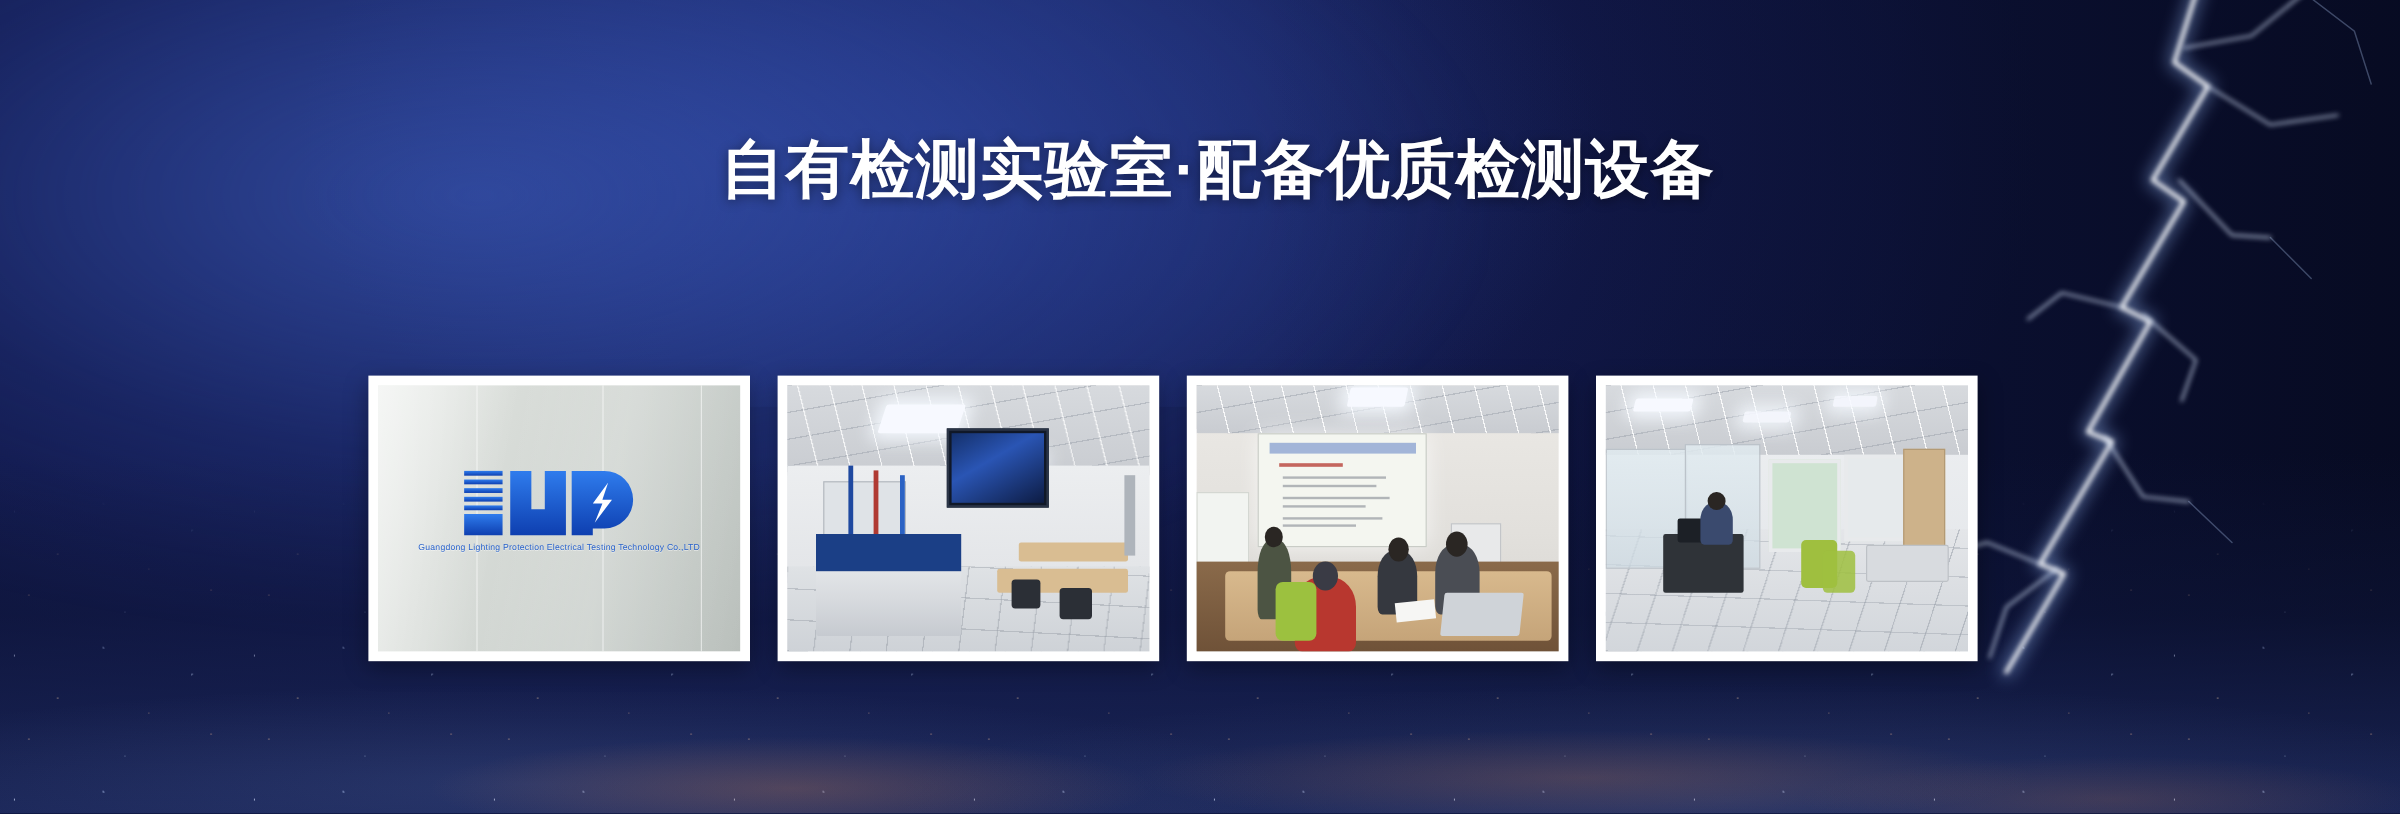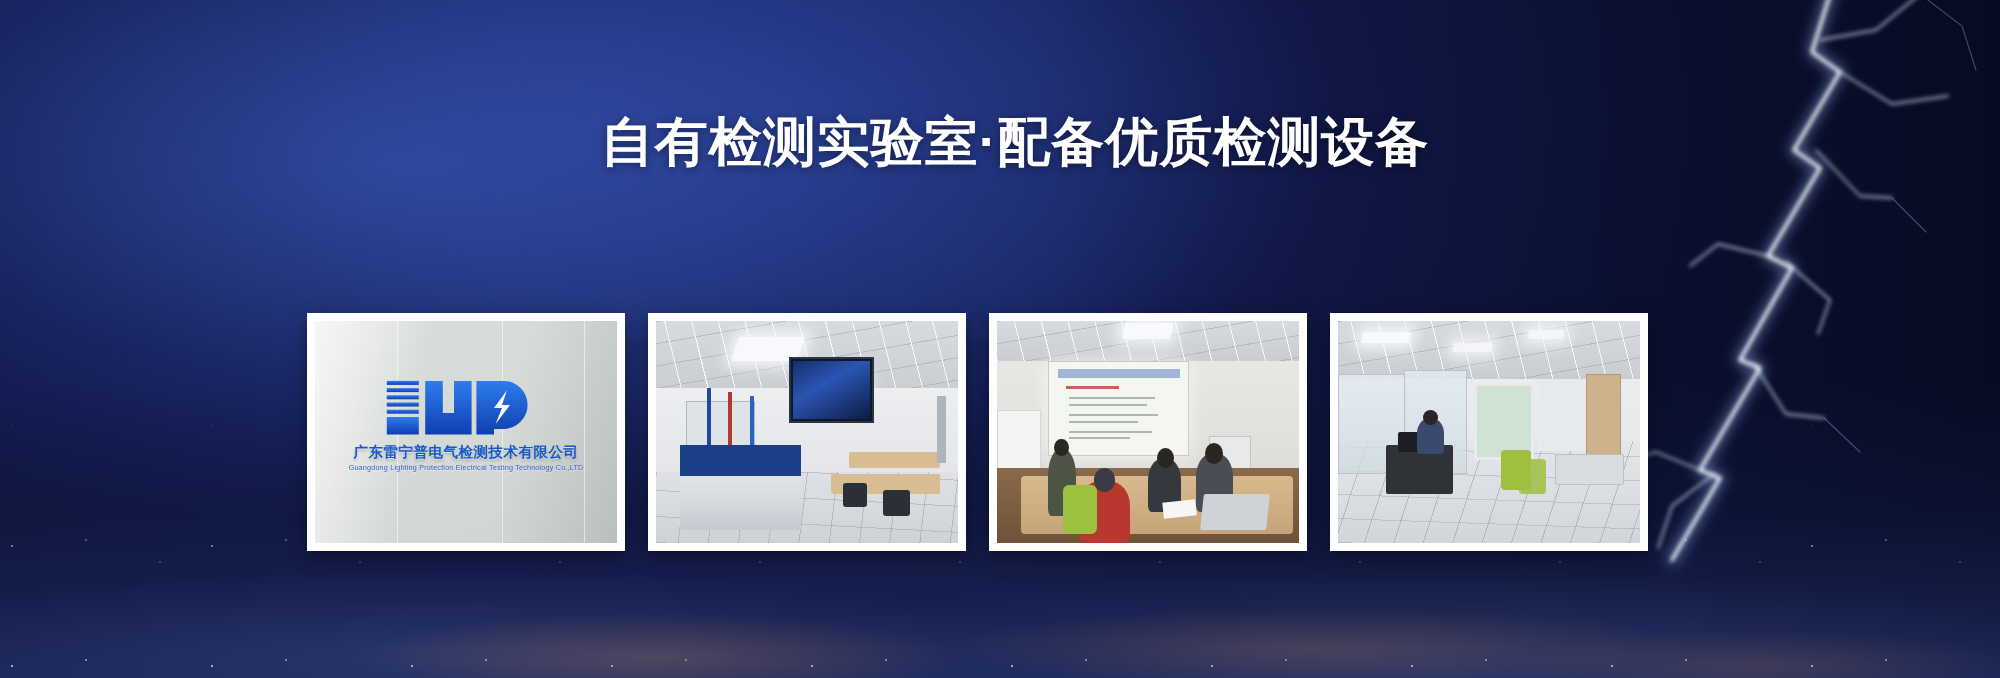--- a/index.html
+++ b/index.html
@@ -245,21 +245,20 @@
               <rect x="6" y="17" width="40" height="5"></rect>
               <rect x="6" y="26" width="40" height="5"></rect>
               <rect x="6" y="35" width="40" height="5"></rect>
               <rect x="6" y="44" width="40" height="5"></rect>
               <path d="M6 53 h40 v22 H6 z"></path>
               <path d="M54 8 h22 v40 h14 V8 h22 v67 H54 z"></path>
               <path d="M118 8 h34 a30 30 0 0 1 0 60 h-12 v7 h-22 z"></path>
             </g>
             <path d="M156 20 l-16 22 h10 l-8 20 18-24 h-10 z" fill="#ffffff"></path>
           </svg>
-          <div class="sign-cn">广东雷宁普电气检测技术有限公司</div>
           <div class="sign-en">Guangdong Lighting Protection Electrical Testing Technology Co.,LTD</div>
         </div>
       </div>
     </div>
 
     <div class="card">
       <div class="card-inner">
         <div class="room"></div>
         <div class="ceiling">
           <div class="ceiling-grid"></div>

